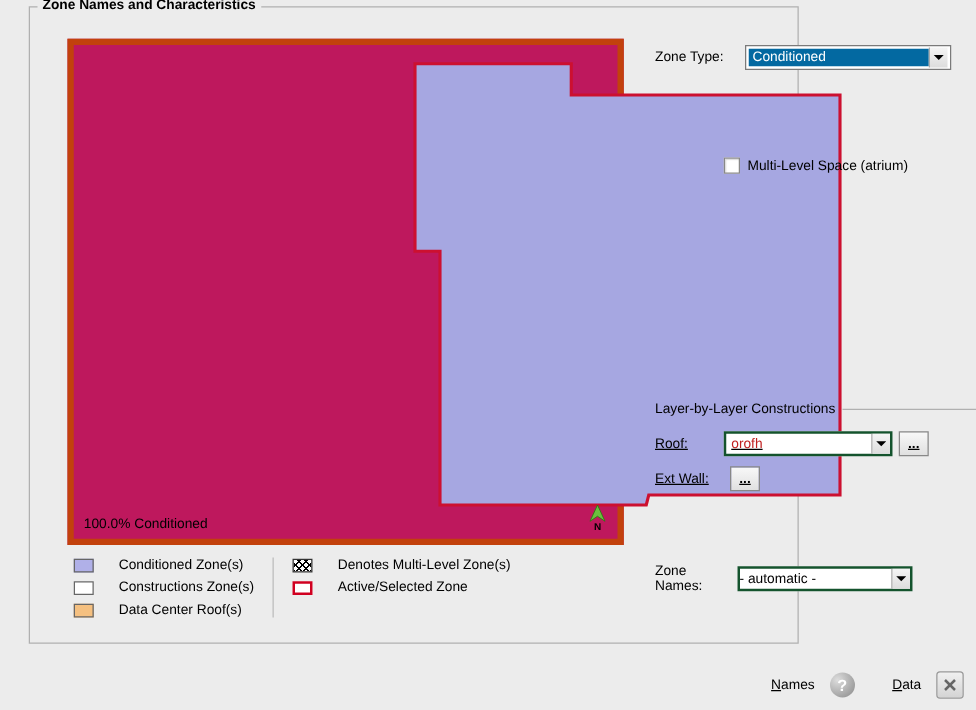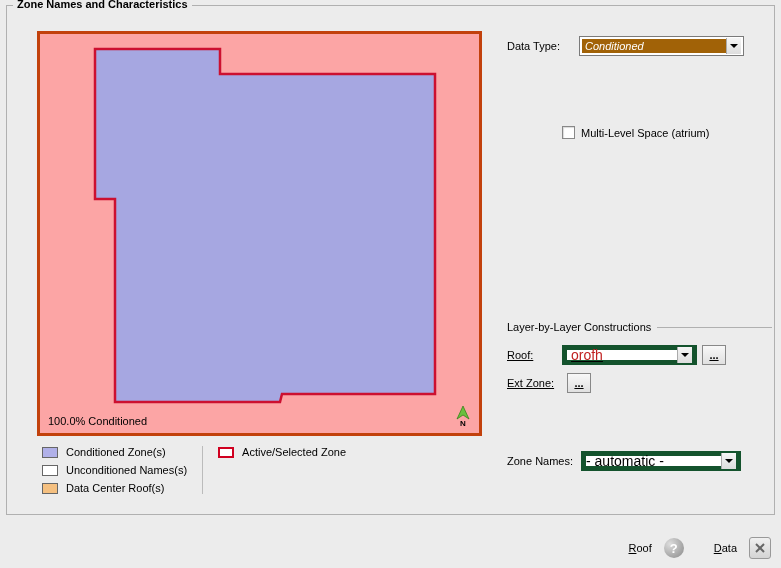--- a/index.html
+++ b/index.html
@@ -8,44 +8,45 @@
     padding: 0;
     font-family: Tahoma, Arial, sans-serif;
     font-size: 11px;
     background: #ececec;
     width: 781px;
     height: 568px;
     position: relative;
   }
   .fieldset-main {
     position: absolute;
-    left: 6px;
+    left: 23px;
     top: 5px;
-    width: 769px;
+    width: 616px;
     height: 510px;
     border: 1px solid #b0b0b0;
     background: #ececec;
   }
   .fieldset-legend {
     position: absolute;
     top: -8px;
     left: 6px;
     background: #ececec;
     padding: 0 4px;
     font-weight: bold;
     font-size: 11px;
   }
   .plan-view {
     position: absolute;
     left: 30px;
     top: 25px;
     width: 445px;
     height: 405px;
-    background: #fca5a5;
-    border: 3px solid #c2410c;
+    background: #be185d;
+    border: 5px solid #c2410c;
+    text-align: center;
   }
   .zone-shape {
     position: absolute;
   }
   .conditioned-text {
     position: absolute;
     left: 8px;
     bottom: 6px;
     font-size: 11px;
     color: #000;
@@ -69,21 +70,21 @@
   }
   .legend-divider {
     width: 1px;
     background: #bbb;
     margin: 0 15px;
     align-self: stretch;
   }
   .legend-item {
     display: flex;
     align-items: center;
-    gap: 8px;
+    gap: 20px;
   }
   .swatch {
     width: 16px;
     height: 11px;
     border: 1px solid #666;
   }
   .sw-cond { background: #b0b0e8; }
   .sw-uncond { background: #ffffff; }
   .sw-dc { background: #f5c080; }
   .sw-multi {
@@ -115,25 +116,24 @@
     height: 20px;
     border: 1px solid #7a7a7a;
     background: #fff;
     font-size: 11px;
     padding: 1px 2px;
     display: flex;
     align-items: center;
     justify-content: space-between;
   }
   .select-highlight {
-    background: #a16207;
+    background: #0369a1;
     color: #fff;
     padding: 1px 3px;
     flex: 1;
-    font-style: italic;
   }
   .select-arrow {
     width: 15px;
     height: 16px;
     background: linear-gradient(#f5f5f5, #ddd);
     border-left: 1px solid #aaa;
     display: flex;
     align-items: center;
     justify-content: center;
   }
@@ -178,23 +178,23 @@
     display: flex;
     align-items: center;
     margin-bottom: 8px;
     text-decoration: underline;
   }
   .layer-row label {
     width: 55px;
   }
   .select-plain {
     height: 20px;
-    border: 5px solid #14532d;
+    border: 2px solid #14532d;
     background: #fff;
-    font-size: 14px;
+    font-size: 11px;
     display: flex;
     align-items: center;
     justify-content: space-between;
     width: 135px;
   }
   .select-plain .val {
     padding: 0 4px;
     color: #c02020;
   }
   .select-plain .val-auto {
@@ -278,39 +278,43 @@
   </div>
 
   <div class="legend-area">
     <div class="legend-col">
       <div class="legend-item">
         <div class="swatch sw-cond"></div>
         <span>Conditioned Zone(s)</span>
       </div>
       <div class="legend-item">
         <div class="swatch sw-uncond"></div>
-        <span>Unconditioned Names(s)</span>
+        <span>Constructions Zone(s)</span>
       </div>
       <div class="legend-item">
         <div class="swatch sw-dc"></div>
         <span>Data Center Roof(s)</span>
       </div>
     </div>
     <div class="legend-divider"></div>
     <div class="legend-col">
       <div class="legend-item">
+        <div class="sw-multi"></div>
+        <span>Denotes Multi-Level Zone(s)</span>
+      </div>
+      <div class="legend-item">
         <div class="sw-active"></div>
         <span>Active/Selected Zone</span>
       </div>
     </div>
   </div>
 
   <div class="right-panel">
     <div class="row">
-      <label style="width:72px">Data Type:</label>
+      <label style="width:72px">Zone Type:</label>
       <div class="select" style="width:165px">
         <span class="select-highlight">Conditioned</span>
         <div class="select-arrow"></div>
       </div>
     </div>
     <div class="checkbox-row">
       <div class="checkbox"></div>
       <span>Multi-Level Space (atrium)</span>
     </div>
   </div>
@@ -322,36 +326,36 @@
     </div>
     <div class="layer-row">
       <label>Roof:</label>
       <div class="select-plain">
         <span class="val">orofh</span>
         <div class="select-arrow"></div>
       </div>
       <div class="dots-btn">...</div>
     </div>
     <div class="layer-row">
-      <label>Ext Zone:</label>
+      <label>Ext Wall:</label>
       <div class="dots-btn">...</div>
     </div>
   </div>
 
   <div class="zone-names-row">
     <label>Zone Names:</label>
     <div class="select-plain" style="width:160px">
       <span class="val-auto">- automatic -</span>
       <div class="select-arrow"></div>
     </div>
   </div>
 </div>
 
 <div class="footer">
-  <span class="underline-first">Roof</span>
+  <span class="underline-first">Names</span>
   <div class="help-icon">?</div>
   <span class="underline-first" style="margin-left:18px">Data</span>
   <div class="close-btn">
     <svg width="12" height="12">
       <line x1="2" y1="2" x2="10" y2="10" stroke="#666" stroke-width="2"></line>
       <line x1="10" y1="2" x2="2" y2="10" stroke="#666" stroke-width="2"></line>
     </svg>
   </div>
 </div>
 

